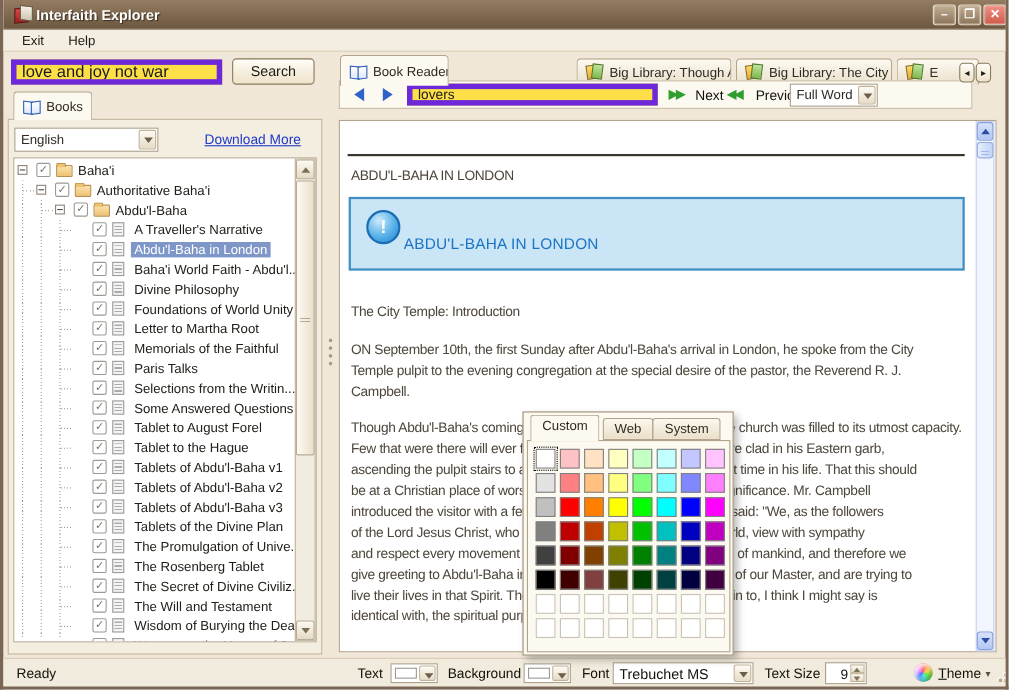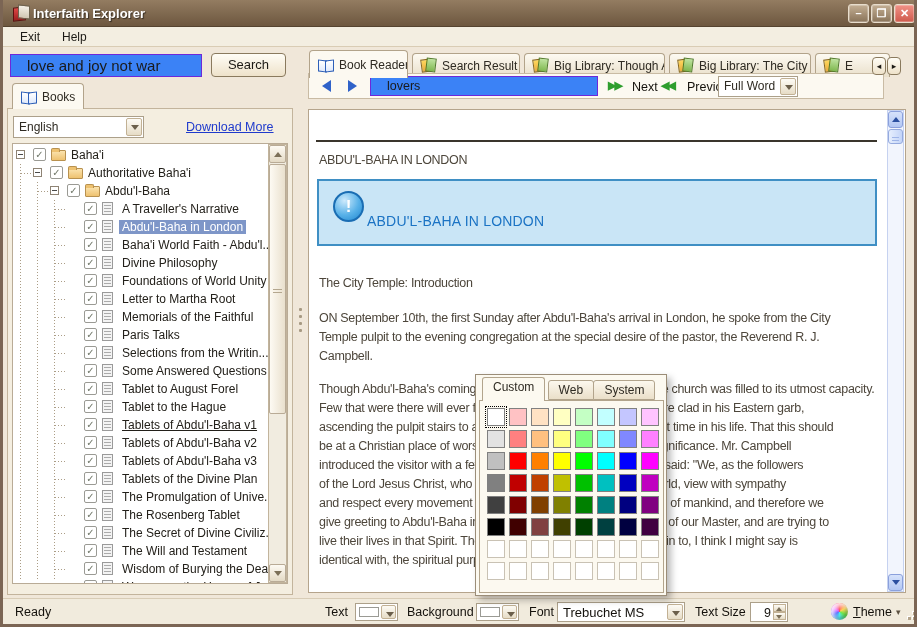--- a/index.html
+++ b/index.html
@@ -15,21 +15,21 @@
   .appicon::before{content:"";position:absolute;left:1px;top:2px;width:11px;height:12px;background:linear-gradient(#e04545,#9c1f1f);border:1px solid #5e1010;transform:skewY(-6deg)}
   .appicon::after{content:"";position:absolute;left:6px;top:0;width:10px;height:12px;background:linear-gradient(#f5f0e6,#cfc5b2);border:1px solid #6e6350;transform:skewY(6deg)}
   .wbtn{top:4px;width:21px;height:19px;border:1px solid #e8ddcc;border-radius:3px;color:#fff;text-align:center;font:bold 11px/17px "Liberation Sans",sans-serif;background:linear-gradient(#c3ae93,#8a745a);box-shadow:inset 0 0 0 1px rgba(255,255,255,.25)}
   .wbtn.close{background:linear-gradient(#f09287,#cf5a4c)}
 
   
   .menubar{left:0;top:27px;width:917px;height:20px;background:#f3eee1;border-bottom:1px solid #d9ccb4;display:flex;align-items:center;padding-left:8px;gap:4px}
   .menu-item{padding:2px 9px;color:#1c1a15}
 
   
-  .txtinput{background:#3b82f6;border:1px solid #6d28d9;font-size:15px;padding:2px 16px;color:#1a1a1a}
+  .txtinput{background:#fde047;border:5px solid #6d28d9;font-size:15px;padding:2px 5px;color:#1a1a1a}
   .btn{border:1px solid #8a7a5e;border-radius:4px;background:linear-gradient(#fffdf6,#eee2ca);text-align:center;font-size:13px;color:#1c1a15}
   .combo{background:#fff;border:1px solid #aca08a;position:absolute}
   .combo .val{position:absolute;left:5px;top:2px;white-space:nowrap;overflow:hidden}
   .ddbtn{position:absolute;right:1px;top:1px;bottom:1px;width:16px;background:linear-gradient(#fdfbf5,#e6dcc6);border:1px solid #c2b194;border-radius:2px}
   .ddbtn::after{content:"";position:absolute;left:4px;top:6px;border-left:4px solid transparent;border-right:4px solid transparent;border-top:5px solid #6b5f4b}
   .link{color:#1f3acc;text-decoration:underline;font-size:12.5px}
 
   
   .ltab,.rtab{position:absolute;display:flex;align-items:center;gap:5px;padding:0 8px;border:1px solid #b2a38a;border-bottom:none;border-radius:4px 4px 0 0;background:linear-gradient(#fdfaf2,#e9dfca);font-size:12px;white-space:nowrap;overflow:hidden}
   .ltab.active,.rtab.active{background:#fcf9f1;z-index:3}
@@ -243,21 +243,21 @@
       <div class="trow" style="top: 254px;">
         <i class="stub" style="left: 42px;"></i>
         <span class="cb" style="left: 71px;">✓</span>
         <span class="page" style="left: 89px;"></span>
         <span class="tlabel" style="left: 106px;">Tablet to the Hague</span>
       </div>
       <div class="trow" style="top: 272px;">
         <i class="stub" style="left: 42px;"></i>
         <span class="cb" style="left: 71px;">✓</span>
         <span class="page" style="left: 89px;"></span>
-        <span class="tlabel" style="left: 106px; text-decoration: underline;">Tablets of Abdu'l-Baha v1</span>
+        <span class="tlabel" style="left: 106px;">Tablets of Abdu'l-Baha v1</span>
       </div>
       <div class="trow" style="top: 290px;">
         <i class="stub" style="left: 42px;"></i>
         <span class="cb" style="left: 71px;">✓</span>
         <span class="page" style="left: 89px;"></span>
         <span class="tlabel" style="left: 106px;">Tablets of Abdu'l-Baha v2</span>
       </div>
       <div class="trow" style="top: 308px;">
         <i class="stub" style="left: 42px;"></i>
         <span class="cb" style="left: 71px;">✓</span>
@@ -326,24 +326,20 @@
     <i class="splitdot"></i>
       <i class="splitdot"></i>
       <i class="splitdot"></i>
       <i class="splitdot"></i>
   </div>
 
   <div class="abs" style="left:305px;top:49px;width:598px;height:30px;overflow:hidden">
       <div class="rtab active" style="left: 1px; width: 99px;">
         <span class="openbook"></span>
         <span>Book Reader</span>
-      </div>
-      <div class="rtab" style="left: 104px; width: 108px;">
-        <span class="libbooks"></span>
-        <span>Search Result</span>
       </div>
       <div class="rtab" style="left: 216px; width: 141px;">
         <span class="libbooks"></span>
         <span>Big Library: Though Abdu'...</span>
       </div>
       <div class="rtab" style="left: 361px; width: 142px;">
         <span class="libbooks"></span>
         <span>Big Library: The City Tem...</span>
       </div>
       <div class="rtab" style="left: 507px; width: 75px;">

